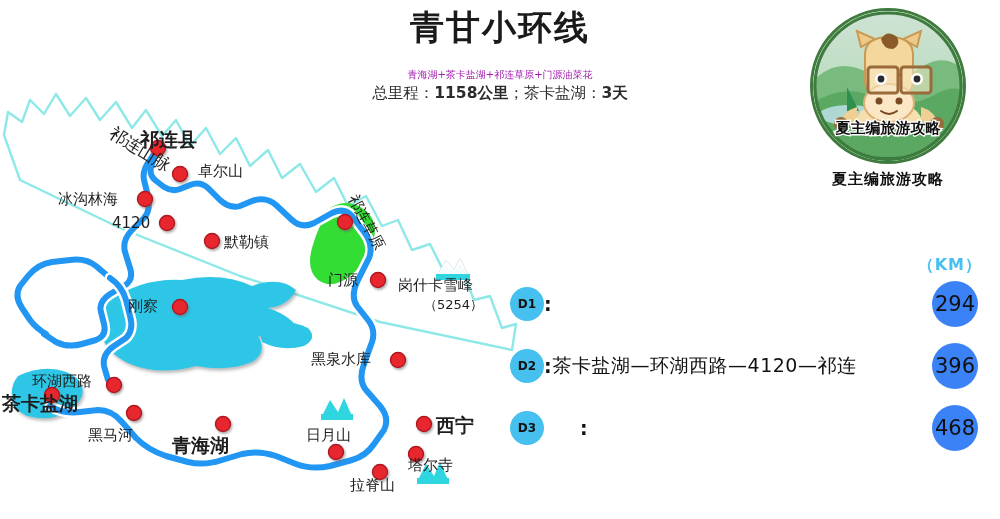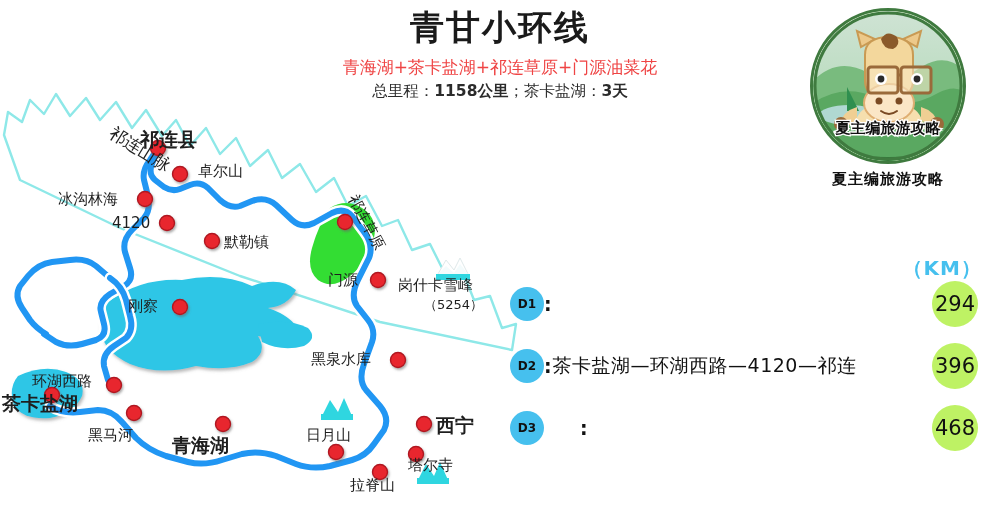--- a/index.html
+++ b/index.html
@@ -8,50 +8,50 @@
     width:1000px;height:519px;
     background:#ffffff;
     font-family:"DejaVu Sans","Liberation Sans",sans-serif;
     overflow:hidden;position:relative;
   }
   #root{position:relative;width:1000px;height:461px;}
 
   
   .header{position:absolute;left:250px;top:6px;width:500px;text-align:center;}
   .title{font-size:34px;font-weight:bold;color:#1a1a1a;letter-spacing:2px;line-height:1.25;}
-  .subtitle{font-size:17px;color:#ef4444;line-height:1.5;margin-top:6px;white-space:nowrap;}
+  .subtitle{font-size:10px;color:#a21caf;line-height:1.5;margin-top:18px;white-space:nowrap;}
   .sub2{font-size:15.5px;color:#2b2b2b;line-height:1.5;white-space:nowrap;}
   .sub2 b{font-weight:bold;}
 
   
   .logo-wrap{position:absolute;left:800px;top:8px;width:176px;text-align:center;}
   .logo-badge{width:150px;height:150px;margin:0 auto;border-radius:50%;overflow:hidden;
               border:3px solid #3f7a3f;position:relative;background:#cfe8c0;}
   .logo-caption{margin-top:6px;font-size:15px;font-weight:bold;color:#111;letter-spacing:1px;}
 
   
   .map{position:absolute;left:0;top:80px;width:520px;height:439px;}
   .map svg{display:block;}
 
   
   .lbl{position:absolute;font-size:15px;color:#1e1e1e;white-space:nowrap;line-height:1;}
   .lbl.b{font-weight:bold;font-size:19px;}
   .lbl.sm{font-size:13px;}
 
   
   .itin{position:absolute;left:510px;top:255px;width:480px;}
-  .km-head{position:absolute;right:8px;top:0px;font-size:20px;font-weight:bold;color:#46c0ee;letter-spacing:1px;}
+  .km-head{position:absolute;right:8px;top:0px;font-size:16px;font-weight:bold;color:#46c0ee;letter-spacing:1px;}
   .row{position:absolute;left:0;width:470px;height:42px;display:flex;align-items:center;}
   .dbadge{position:relative;width:34px;height:34px;flex:0 0 34px;margin-right:0px;}
   .dbadge .circ{position:absolute;left:0;top:0;width:34px;height:34px;border-radius:50%;background:#46c0ee;}
   .dbadge .dtxt{position:absolute;left:0;top:0;width:34px;height:34px;display:flex;align-items:center;
                 justify-content:center;font-size:12px;font-weight:bold;color:#111;}
   .colon{font-size:19px;color:#111;font-weight:bold;margin-right:1px;}
   .rtext{font-size:19px;color:#111;white-space:nowrap;letter-spacing:0.5px;}
-  .kmcirc{position:absolute;right:2px;width:46px;height:46px;border-radius:50%;background:#bef264;
+  .kmcirc{position:absolute;right:2px;width:46px;height:46px;border-radius:50%;background:#3b82f6;
           display:flex;align-items:center;justify-content:center;font-size:21px;color:#111;}
 </style>
 </head>
 <body>
 
 <div id="root">
 
   <div class="header">
     <div class="title">青甘小环线</div>
     <div class="subtitle">青海湖+茶卡盐湖+祁连草原+门源油菜花</div>

